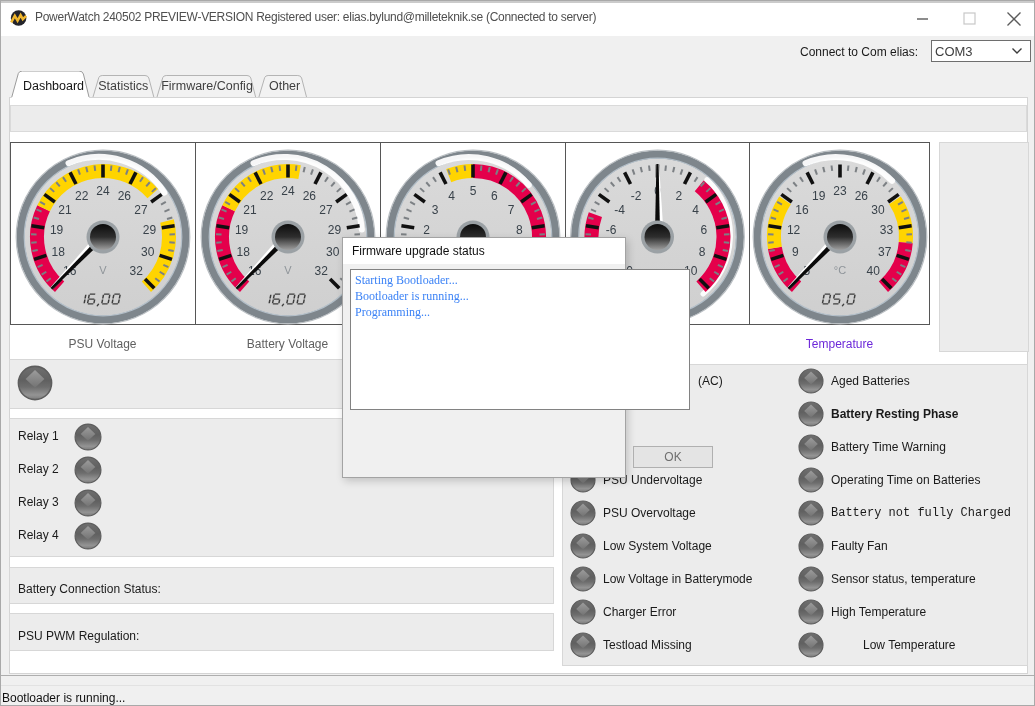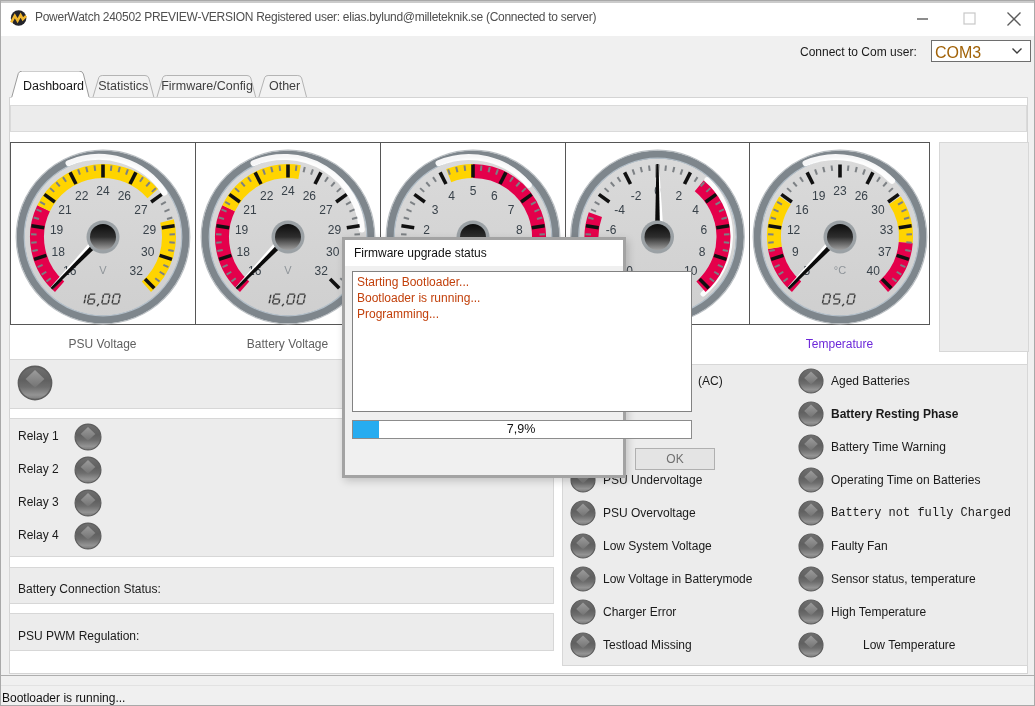--- a/index.html
+++ b/index.html
@@ -19,23 +19,23 @@
 </svg>
 <div class="abs" style="left:34px;top:9px;font-size:12px;color:#4f4f4f;letter-spacing:-0.28px;">PowerWatch 240502 PREVIEW-VERSION Registered user: elias.bylund@milleteknik.se (Connected to server)</div>
 
 <svg class="abs" style="left:905px;top:6px" width="125" height="24" viewBox="0 0 125 24">
   <line x1="11" y1="12" x2="22" y2="12" stroke="#5b5b5b" stroke-width="1.4"></line>
   <rect x="58" y="6" width="11" height="11" fill="none" stroke="#c8c8c8" stroke-width="1.2"></rect>
   <line x1="101.5" y1="5.5" x2="114.5" y2="18.5" stroke="#5b5b5b" stroke-width="1.3"></line>
   <line x1="114.5" y1="5.5" x2="101.5" y2="18.5" stroke="#5b5b5b" stroke-width="1.3"></line>
 </svg>
 
-<div class="abs lbl13" style="left:799px;top:44px;">Connect to Com user:</div>
+<div class="abs lbl13" style="left:799px;top:44px;">Connect to Com elias:</div>
 <div class="abs" style="left:930px;top:39px;width:100px;height:22px;background:#ffffff;border:1px solid #6e6e6e;"></div>
-<div class="abs" style="left:934px;top:43px;font-size:16px;color:#a16207;">COM3</div>
+<div class="abs" style="left:934px;top:43px;font-size:13px;color:#404040;">COM3</div>
 <svg class="abs" style="left:1010px;top:45px" width="12" height="10" viewBox="0 0 12 10">
   <path d="M1.5 2.5 L6 7 L10.5 2.5" fill="none" stroke="#3c3c3c" stroke-width="1.4"></path>
 </svg>
 
 <div class="abs" style="left:8px;top:96px;width:1019px;height:577px;background:#ffffff;border:1px solid #d4d4d4;"></div>
 
 <svg class="abs" style="left:8px;top:70px" width="320" height="28" viewBox="0 0 320 28">
   <path d="M84 26 L89.8 6.5 Q90.7 4.5 93.2 4.5 L136 4.5 Q139 4.5 139.8 7 L144.8 26 Z" fill="#f2f2f2" stroke="none"></path>
   <path d="M84 26 L89.8 6.5 Q90.7 4.5 93.2 4.5 L136 4.5 Q139 4.5 139.8 7 L144.8 26" fill="none" stroke="#b4b4b4" stroke-width="1"></path>
   <path d="M148 26 L153.8 6.5 Q154.7 4.5 157.2 4.5 L238 4.5 Q241 4.5 241.8 7 L246.6 26 Z" fill="#f2f2f2" stroke="none"></path>
@@ -617,22 +617,18 @@
     <use href="#led"></use>
   </svg>
 <div class="abs lbl13" style="left:830px;top:637px;margin-left:32px;">Low Temperature</div>
 <div class="abs lbl13" style="left:697px;top:373px;">(AC)</div>
 
 <div class="abs" style="left:0;top:674px;width:1035px;height:1px;background:#aeaeae;"></div>
 <div class="abs" style="left:0;top:675px;width:1035px;height:31px;background:#f0f0f0;"></div>
 <div class="abs" style="left:0;top:684px;width:1035px;height:1px;background:#e2e2e2;"></div>
 <div class="abs lbl13" style="left:1px;top:690px;color:#101010;">Bootloader is running...</div>
 
-<div class="abs" style="left:341px;top:236px;width:284px;height:241px;background:#f0f0f0;border:3px solid #a3a3a3;box-shadow:2px 3px 8px rgba(0,0,0,0.18);z-index:50;">
+<div class="abs" style="left:341px;top:236px;width:284px;height:241px;background:#f0f0f0;border:1px solid #a3a3a3;box-shadow:2px 3px 8px rgba(0,0,0,0.18);z-index:50;">
   <div style="position:absolute;left:0;top:0;width:100%;height:26px;background:#ffffff;"></div>
   <div style="position:absolute;left:9px;top:6px;font-size:12px;color:#0f0f0f;">Firmware upgrade status</div>
-  <div style="position:absolute;left:7px;top:31px;width:340px;height:141px;background:#ffffff;border:1px solid #828282;font-size:12px;color:#c2410c;line-height:16px;padding:2px 4px;">Starting Bootloader...<br>Bootloader is running...<br>Programming...</div>
-  <div style="position:absolute;left:7px;top:180px;width:340px;height:19px;background:#ffffff;border:1px solid #8c8c8c;">
-    <div style="position:absolute;left:0;top:0;width:26px;height:17px;background:#27acf0;"></div>
-    <div style="position:absolute;left:-1px;top:0.5px;width:100%;text-align:center;font-size:12.5px;color:#0f0f0f;">7,9%</div>
-  </div>
+  <div style="position:absolute;left:7px;top:31px;width:340px;height:141px;background:#ffffff;border:1px solid #828282;font-size:12px;color:#3b82f6;line-height:16px;padding:2px 4px;font-family:Liberation Serif, serif;">Starting Bootloader...<br>Bootloader is running...<br>Programming...</div>
   <div style="position:absolute;left:266px;top:208px;width:80px;height:22px;background:#e4e4e4;border:1px solid #b0b0b0;text-align:center;font-size:12px;color:#6f6f6f;line-height:20px;margin-left:24px;">OK</div>
 </div>
 
 </body></html>

